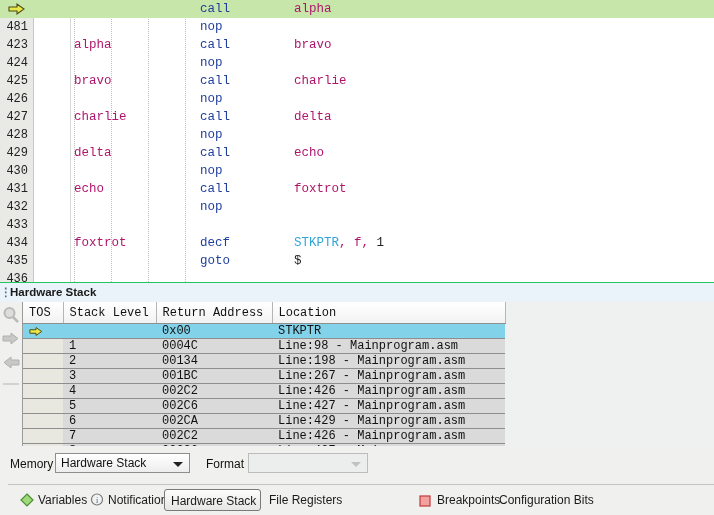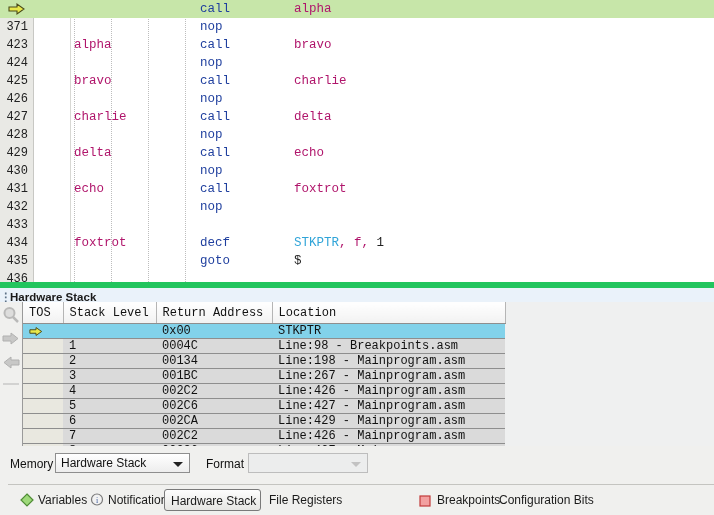--- a/index.html
+++ b/index.html
@@ -47,21 +47,21 @@
   .lbl{position:absolute;color:#b0156b;}
   .op{position:absolute;color:#1f3f9e;font-weight:normal;}
   .arg{position:absolute;color:#b0156b;}
   .arg-reg{color:#30a4d8;}
   .arg-plain{color:#222;}
   .dollar{position:absolute;color:#222;}
 
   
   .panel-title{
     position:absolute;left:0;top:282px;width:714px;height:19px;
-    background:#eaf2fa;border-top:6px solid #22c55e;border-bottom:1px solid #a9b6c4;
+    background:#eaf2fa;border-top:1px solid #22c55e;border-bottom:1px solid #a9b6c4;
     font-weight:bold;font-size:11.5px;color:#1a1a1a;
     line-height:19px;
   }
   .panel-title .grip{
     display:inline-block;width:8px;text-align:center;color:#5d7186;font-weight:bold;
     letter-spacing:0;vertical-align:top;
   }
   .panel-body{
     position:absolute;left:0;top:302px;width:714px;height:144px;
     background:#eff0f0;
@@ -138,21 +138,21 @@
     <div class="indent-guides">
       <div class="ig" style="left:74px;"></div>
       <div class="ig" style="left:111px;"></div>
       <div class="ig" style="left:148px;"></div>
       <div class="ig" style="left:185px;"></div>
     </div>
     <div class="code-lines" id="code-lines">
         <div class="cline hl"><span><svg class="gutter-arrow" width="18" height="14" viewBox="0 0 18 14">
               <path d="M1 5 H9 V2 L16 7 L9 12 V9 H1 Z" fill="#e8e84a" stroke="#4a4a1a" stroke-width="1.1"></path>
             </svg></span><span class="op" style="left: 200px;">call</span><span class="arg" style="left: 294px;">alpha</span></div>
-        <div class="cline"><span class="lnum">371</span><span class="op" style="left: 200px;">nop</span></div>
+        <div class="cline"><span class="lnum">481</span><span class="op" style="left: 200px;">nop</span></div>
         <div class="cline"><span class="lnum">423</span><span class="lbl" style="left: 74px;">alpha</span><span class="op" style="left: 200px;">call</span><span class="arg" style="left: 294px;">bravo</span></div>
         <div class="cline"><span class="lnum">424</span><span class="op" style="left: 200px;">nop</span></div>
         <div class="cline"><span class="lnum">425</span><span class="lbl" style="left: 74px;">bravo</span><span class="op" style="left: 200px;">call</span><span class="arg" style="left: 294px;">charlie</span></div>
         <div class="cline"><span class="lnum">426</span><span class="op" style="left: 200px;">nop</span></div>
         <div class="cline"><span class="lnum">427</span><span class="lbl" style="left: 74px;">charlie</span><span class="op" style="left: 200px;">call</span><span class="arg" style="left: 294px;">delta</span></div>
         <div class="cline"><span class="lnum">428</span><span class="op" style="left: 200px;">nop</span></div>
         <div class="cline"><span class="lnum">429</span><span class="lbl" style="left: 74px;">delta</span><span class="op" style="left: 200px;">call</span><span class="arg" style="left: 294px;">echo</span></div>
         <div class="cline"><span class="lnum">430</span><span class="op" style="left: 200px;">nop</span></div>
         <div class="cline"><span class="lnum">431</span><span class="lbl" style="left: 74px;">echo</span><span class="op" style="left: 200px;">call</span><span class="arg" style="left: 294px;">foxtrot</span></div>
         <div class="cline"><span class="lnum">432</span><span class="op" style="left: 200px;">nop</span></div>
@@ -217,21 +217,21 @@
               </svg>
             </td>
             <td></td>
             <td>0x00</td>
             <td>STKPTR</td>
           </tr>
           <tr>
             <td class="tos"></td>
             <td>1</td>
             <td>0004C</td>
-            <td>Line:98 - Breakpoints.asm</td>
+            <td>Line:98 - Mainprogram.asm</td>
           </tr>
           <tr>
             <td class="tos"></td>
             <td>2</td>
             <td>00134</td>
             <td>Line:198 - Mainprogram.asm</td>
           </tr>
           <tr>
             <td class="tos"></td>
             <td>3</td>

